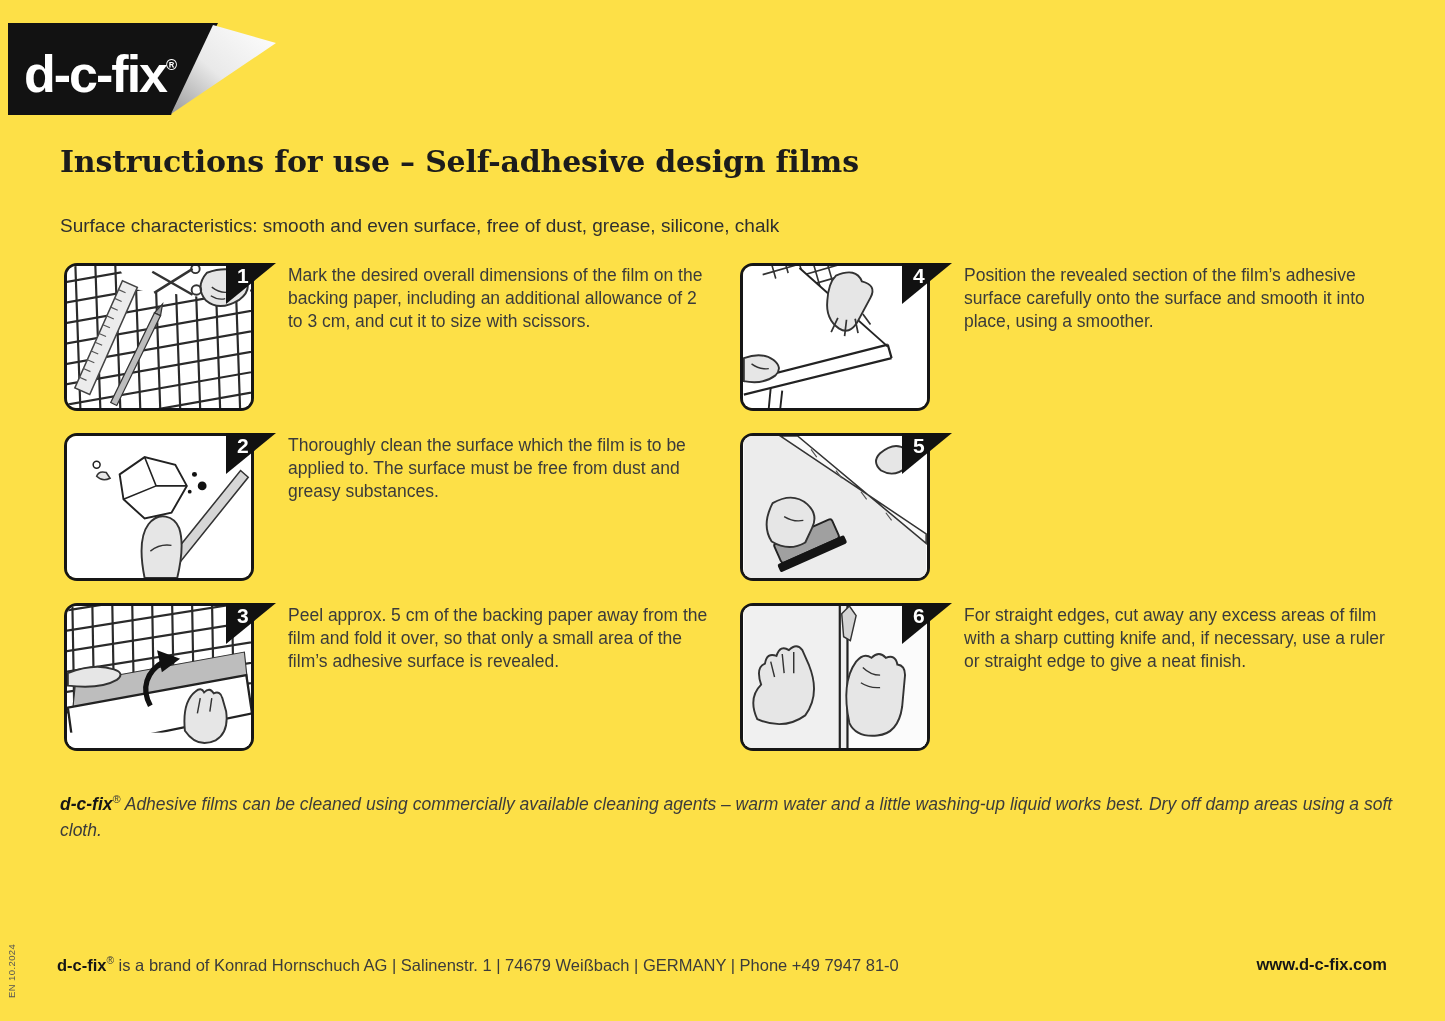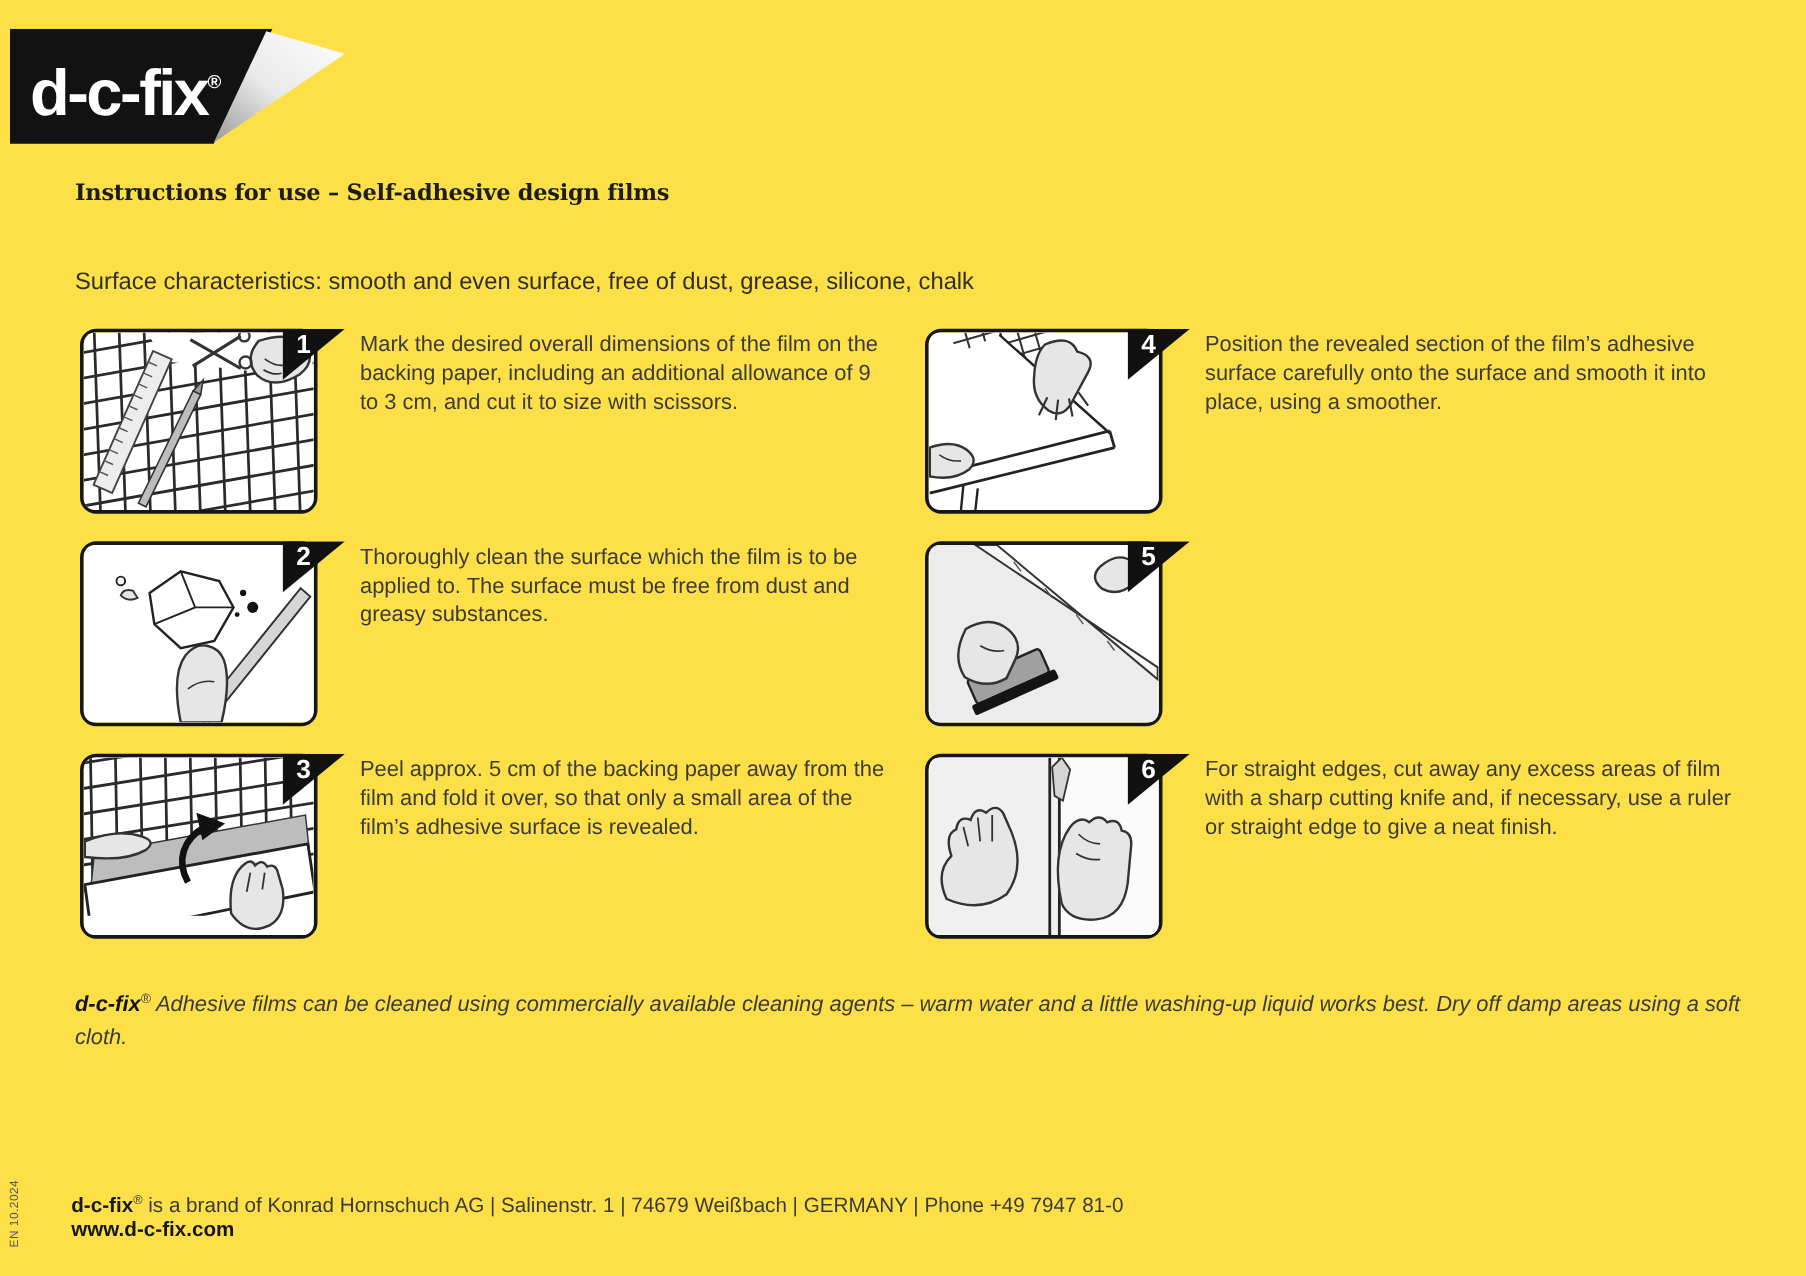--- a/index.html
+++ b/index.html
@@ -8,21 +8,21 @@
     position:relative; width:1445px; height:1021px; margin:0 auto;
     background:#fde047; overflow:hidden;
     font-family:"Liberation Sans", sans-serif; color:#3b3b3b;
   }
   
   .logo { position:absolute; left:8px; top:23px; width:272px; height:94px; }
   
   .title {
     position:absolute; left:60px; top:144px;
     font-family:"DejaVu Serif", serif; font-weight:bold;
-    font-size:18px; color:#1c1c1c; letter-spacing:-0.2px;
+    font-size:30px; color:#1c1c1c; letter-spacing:-0.2px;
   }
   .subtitle { position:absolute; left:60px; top:215px; font-size:19px; color:#2f2f2f; }
   
   .steps {
     position:absolute; left:64px; top:263px;
     display:grid; grid-template-columns:648px 660px; column-gap:28px; row-gap:22px;
   }
   .step { display:flex; gap:34px; }
   .fig {
     position:relative; flex:none; width:190px; height:148px;
@@ -39,22 +39,22 @@
     color:#fff; font-weight:bold; font-size:21px; line-height:26px;
   }
   .step-text { font-size:17.5px; line-height:23px; color:#3b3b3b; max-width:428px; padding-top:1px; }
   
   .care { position:absolute; left:60px; top:786px; width:1335px; }
   .care-heading { font-size:17.5px; font-weight:bold; color:#1c1c1c; margin-bottom:5px; }
   .care-body { font-size:17.5px; line-height:26px; color:#3b3b3b;font-style:italic; }
   
   .footer {
     position:absolute; left:57px; right:58px; top:955px;
-    display:flex; justify-content:space-between; align-items:flex-start;
-    font-size:16.5px; color:#3b3b3b;flex-direction:column;
+    display:flex; justify-content:space-between; align-items:center;
+    font-size:16.5px; color:#3b3b3b;
   }
   .footer b, .care b { color:#161616; }
   .website { font-weight:bold; color:#161616; }
   sup { font-size:0.62em; }
   .edition {
     position:absolute; left:6px; top:928px; height:70px;
     writing-mode:vertical-rl; transform:rotate(180deg);
     font-size:9.5px; color:#555; letter-spacing:0.4px;
   }
   .ln { stroke:#2a2a2a; stroke-width:2.3; }
@@ -105,21 +105,21 @@
             <path d="M150 22q9 7 18 5M149 31q8 5 15 3" fill="none" stroke="#333" stroke-width="1.4"></path>
             <path d="M90 28L130 3M88 6l42 24" stroke="#333" stroke-width="2.6" fill="none"></path>
             <circle cx="134" cy="25" r="5" fill="none" stroke="#333" stroke-width="2"></circle>
             <circle cx="133" cy="3" r="4.4" fill="none" stroke="#333" stroke-width="2"></circle>
           </svg>
         </div>
         <div class="badge">
             <span>1</span>
           </div>
       </div>
-      <p class="step-text">Mark the desired overall dimensions of the film on the backing paper, including an additional allowance of 9 to 3 cm, and cut it to size with scissors.</p>
+      <p class="step-text">Mark the desired overall dimensions of the film on the backing paper, including an additional allowance of 2 to 3 cm, and cut it to size with scissors.</p>
     </div>
 
     <div class="step">
       <div class="fig">
         <div class="art">
           <svg viewBox="0 0 190 148">
             <g transform="rotate(-16 60 12)" stroke="#333" stroke-width="1.7">
               <path d="M34 -12V34M48 -12V34M62 -12V34M76 -12V34M90 -12V34"></path>
               <path d="M22 -2H100M22 10H100M22 22H100"></path>
             </g>

